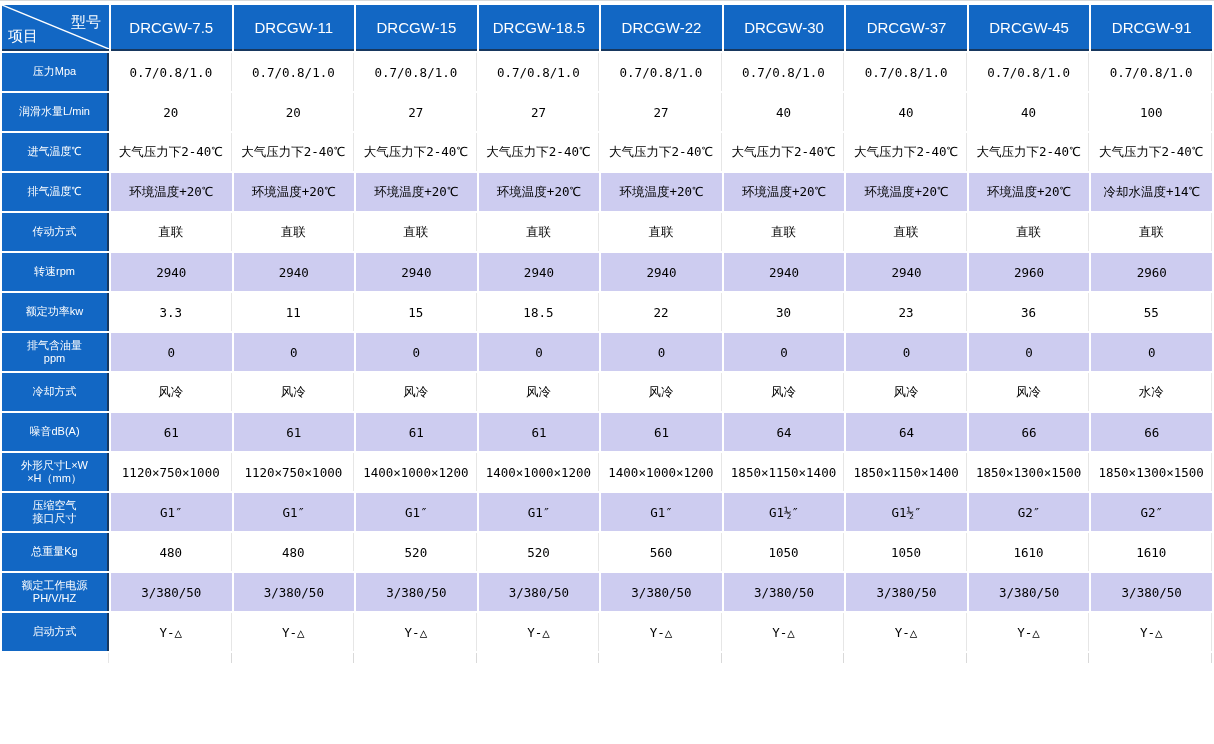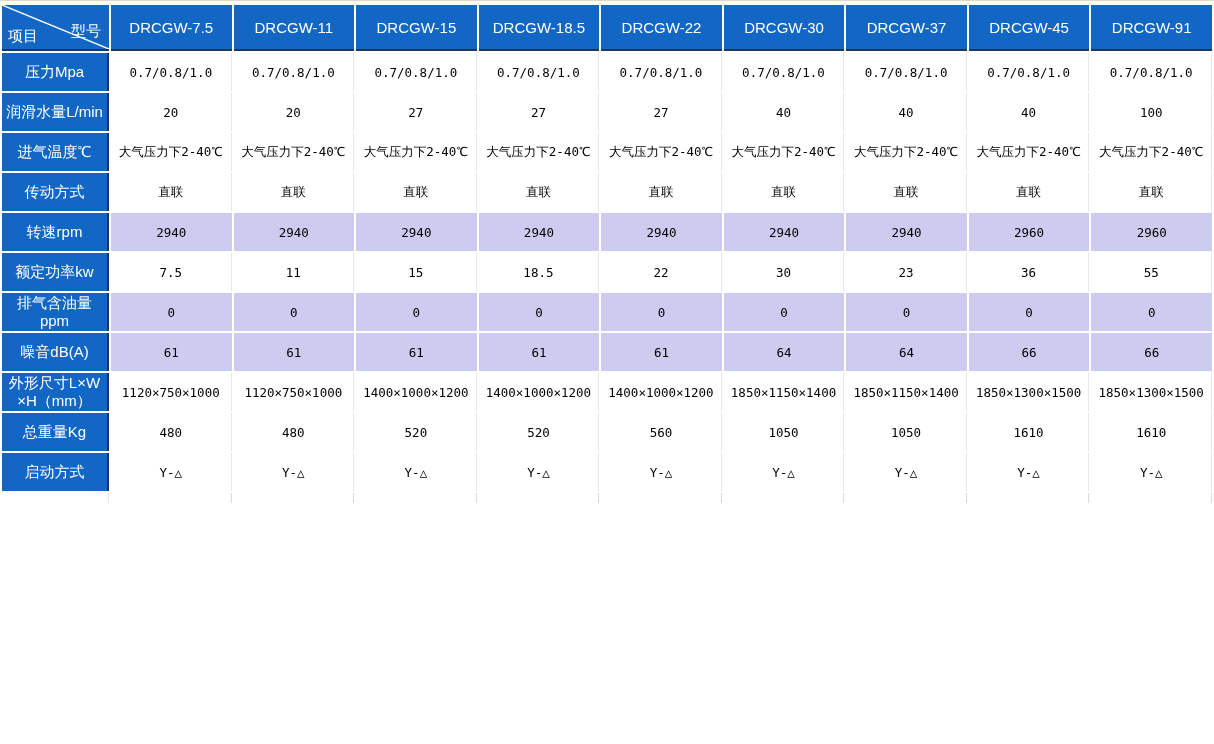--- a/index.html
+++ b/index.html
@@ -14,25 +14,25 @@
   }
   col.c-label{width:107px;}
   th,td{padding:0;margin:0;text-align:center;vertical-align:middle;overflow:hidden;}
   
   thead th{
     background:#1267C4;color:#ffffff;font-size:15px;font-weight:400;
     height:44px;border-bottom:2px solid #17375E;
   }
   th.corner{position:relative;}
   th.corner svg{position:absolute;left:0;top:0;width:100%;height:100%;}
-  th.corner .tl-top{position:absolute;top:17px;right:8px;font-size:15px;}
+  th.corner .tl-top{position:absolute;top:8px;right:8px;font-size:15px;}
   th.corner .tl-bottom{position:absolute;bottom:3px;left:6px;font-size:15px;text-align:center;}
   
   tbody th.rowlabel{
-    background:#1267C4;color:#ffffff;font-size:15px;font-weight:400;
+    background:#1267C4;color:#ffffff;font-size:11px;font-weight:400;
     border-right:2px solid #17375E;white-space:pre-line;line-height:1.2;
   }
   tbody tr{height:38px;}
   td.val{
     font-family:"DejaVu Sans Mono", monospace;
     font-size:12.5px;color:#000000;white-space:nowrap;
   }
   tr.w td.val{background:#ffffff;border-right:1px solid #e6e6e6;}
   tr.l td.val{background:#CDCCF0;}
   tr.filler{height:10px;}
@@ -105,20 +105,32 @@
         <td class="val">大气压力下2-40℃</td>
         <td class="val">大气压力下2-40℃</td>
         <td class="val">大气压力下2-40℃</td>
         <td class="val">大气压力下2-40℃</td>
         <td class="val">大气压力下2-40℃</td>
         <td class="val">大气压力下2-40℃</td>
         <td class="val">大气压力下2-40℃</td>
         <td class="val">大气压力下2-40℃</td>
         <td class="val">大气压力下2-40℃</td>
       </tr>
+      <tr class="l">
+        <th class="rowlabel">排气温度℃</th>
+        <td class="val">环境温度+20℃</td>
+        <td class="val">环境温度+20℃</td>
+        <td class="val">环境温度+20℃</td>
+        <td class="val">环境温度+20℃</td>
+        <td class="val">环境温度+20℃</td>
+        <td class="val">环境温度+20℃</td>
+        <td class="val">环境温度+20℃</td>
+        <td class="val">环境温度+20℃</td>
+        <td class="val">冷却水温度+14℃</td>
+      </tr>
       <tr class="w">
         <th class="rowlabel">传动方式</th>
         <td class="val">直联</td>
         <td class="val">直联</td>
         <td class="val">直联</td>
         <td class="val">直联</td>
         <td class="val">直联</td>
         <td class="val">直联</td>
         <td class="val">直联</td>
         <td class="val">直联</td>
@@ -131,21 +143,21 @@
         <td class="val">2940</td>
         <td class="val">2940</td>
         <td class="val">2940</td>
         <td class="val">2940</td>
         <td class="val">2940</td>
         <td class="val">2960</td>
         <td class="val">2960</td>
       </tr>
       <tr class="w">
         <th class="rowlabel">额定功率kw</th>
-        <td class="val">7.5</td>
+        <td class="val">3.3</td>
         <td class="val">11</td>
         <td class="val">15</td>
         <td class="val">18.5</td>
         <td class="val">22</td>
         <td class="val">30</td>
         <td class="val">23</td>
         <td class="val">36</td>
         <td class="val">55</td>
       </tr>
       <tr class="l">
@@ -153,20 +165,32 @@
 ppm</th>
         <td class="val">0</td>
         <td class="val">0</td>
         <td class="val">0</td>
         <td class="val">0</td>
         <td class="val">0</td>
         <td class="val">0</td>
         <td class="val">0</td>
         <td class="val">0</td>
         <td class="val">0</td>
+      </tr>
+      <tr class="w">
+        <th class="rowlabel">冷却方式</th>
+        <td class="val">风冷</td>
+        <td class="val">风冷</td>
+        <td class="val">风冷</td>
+        <td class="val">风冷</td>
+        <td class="val">风冷</td>
+        <td class="val">风冷</td>
+        <td class="val">风冷</td>
+        <td class="val">风冷</td>
+        <td class="val">水冷</td>
       </tr>
       <tr class="l">
         <th class="rowlabel">噪音dB(A)</th>
         <td class="val">61</td>
         <td class="val">61</td>
         <td class="val">61</td>
         <td class="val">61</td>
         <td class="val">61</td>
         <td class="val">64</td>
         <td class="val">64</td>
@@ -179,32 +203,58 @@
         <td class="val">1120×750×1000</td>
         <td class="val">1120×750×1000</td>
         <td class="val">1400×1000×1200</td>
         <td class="val">1400×1000×1200</td>
         <td class="val">1400×1000×1200</td>
         <td class="val">1850×1150×1400</td>
         <td class="val">1850×1150×1400</td>
         <td class="val">1850×1300×1500</td>
         <td class="val">1850×1300×1500</td>
       </tr>
+      <tr class="l">
+        <th class="rowlabel">压缩空气
+接口尺寸</th>
+        <td class="val">G1″</td>
+        <td class="val">G1″</td>
+        <td class="val">G1″</td>
+        <td class="val">G1″</td>
+        <td class="val">G1″</td>
+        <td class="val">G1½″</td>
+        <td class="val">G1½″</td>
+        <td class="val">G2″</td>
+        <td class="val">G2″</td>
+      </tr>
       <tr class="w">
         <th class="rowlabel">总重量Kg</th>
         <td class="val">480</td>
         <td class="val">480</td>
         <td class="val">520</td>
         <td class="val">520</td>
         <td class="val">560</td>
         <td class="val">1050</td>
         <td class="val">1050</td>
         <td class="val">1610</td>
         <td class="val">1610</td>
       </tr>
+      <tr class="l">
+        <th class="rowlabel">额定工作电源
+PH/V/HZ</th>
+        <td class="val">3/380/50</td>
+        <td class="val">3/380/50</td>
+        <td class="val">3/380/50</td>
+        <td class="val">3/380/50</td>
+        <td class="val">3/380/50</td>
+        <td class="val">3/380/50</td>
+        <td class="val">3/380/50</td>
+        <td class="val">3/380/50</td>
+        <td class="val">3/380/50</td>
+      </tr>
       <tr class="w">
         <th class="rowlabel">启动方式</th>
         <td class="val">Y-△</td>
         <td class="val">Y-△</td>
         <td class="val">Y-△</td>
         <td class="val">Y-△</td>
         <td class="val">Y-△</td>
         <td class="val">Y-△</td>
         <td class="val">Y-△</td>
         <td class="val">Y-△</td>

